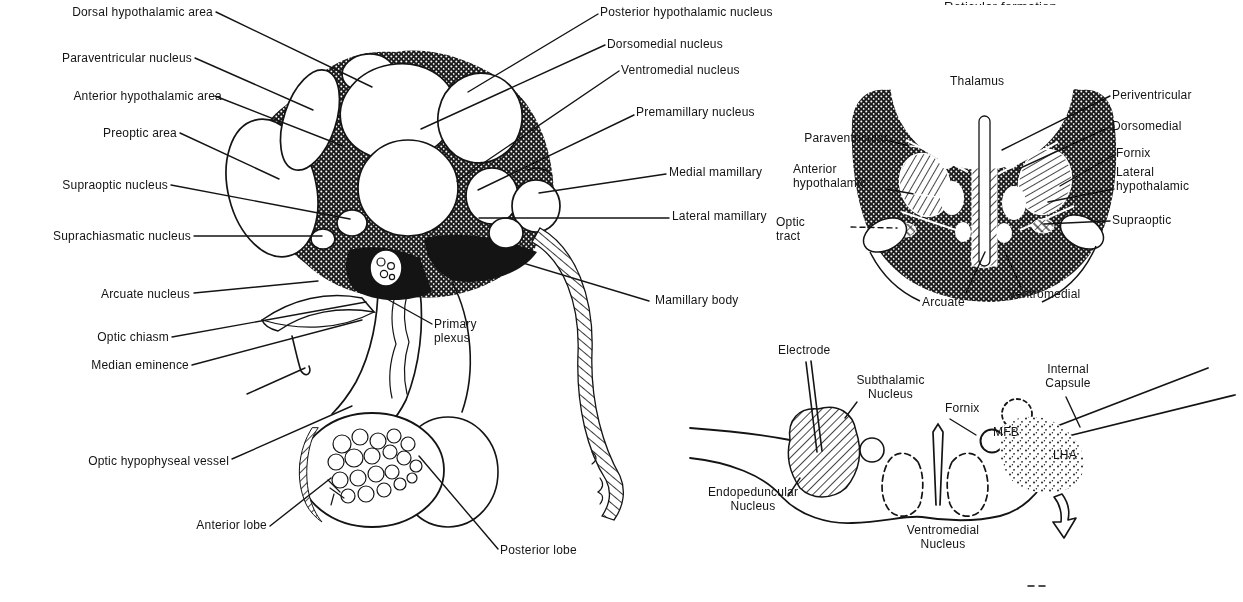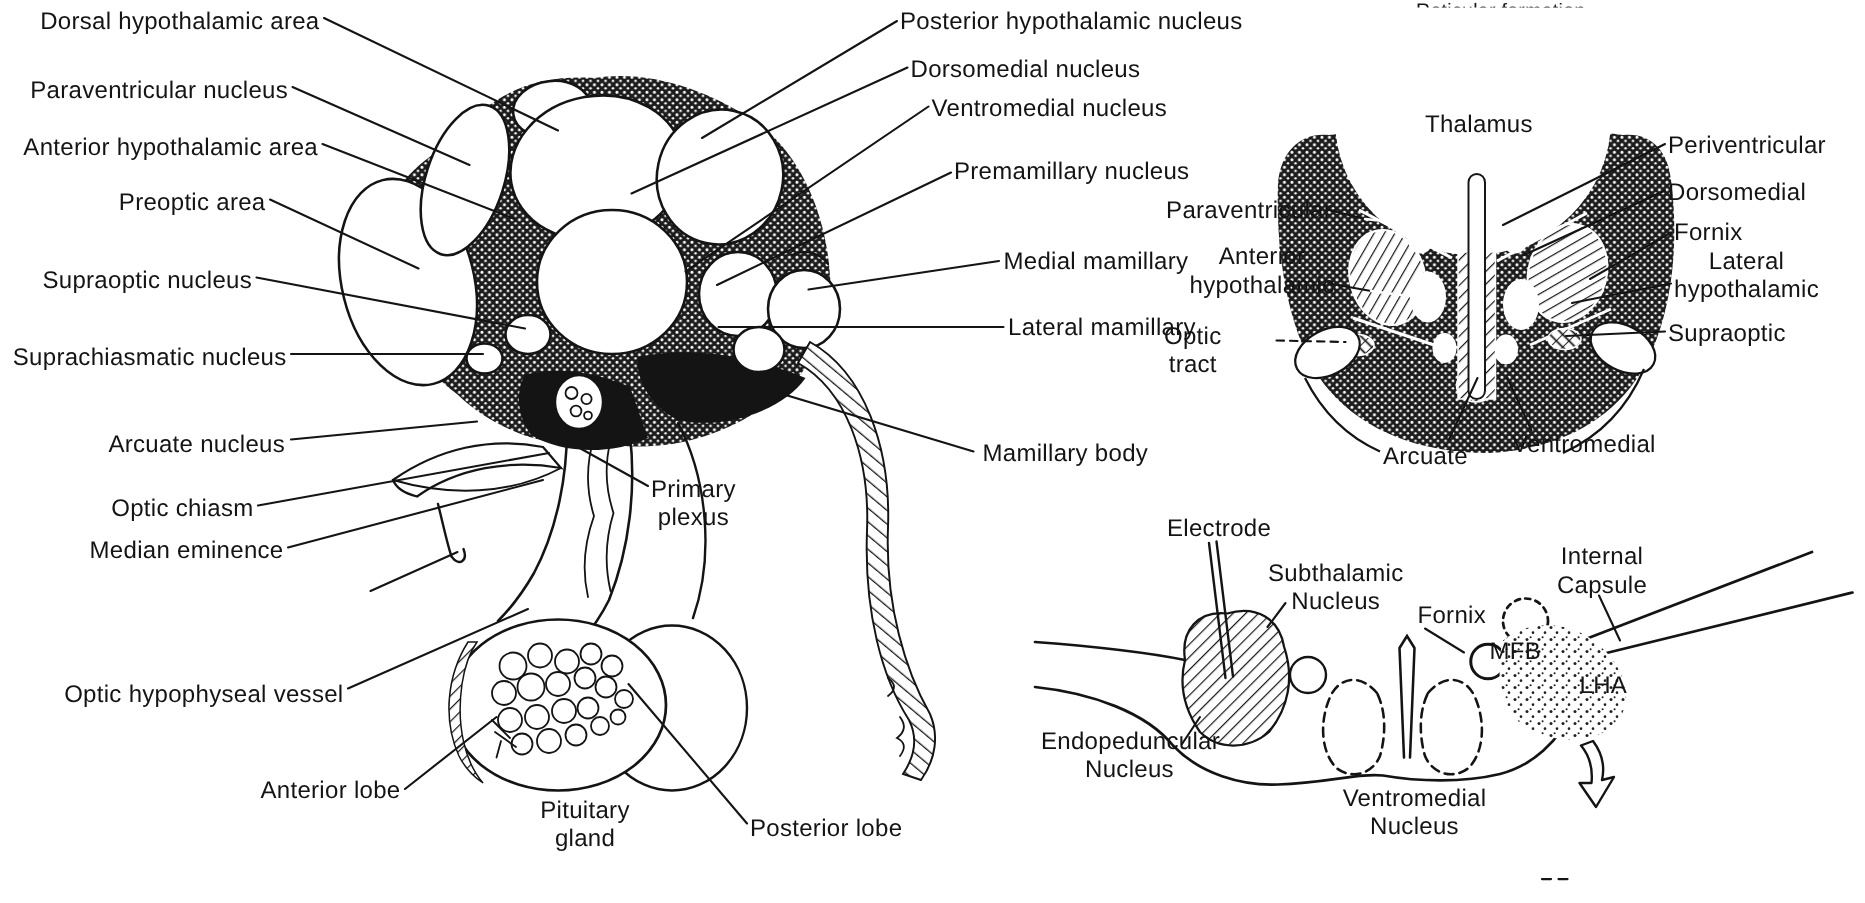--- a/index.html
+++ b/index.html
@@ -1,23 +1,23 @@
 <!DOCTYPE html>
 <html><head>
 <meta charset="utf-8">
 <style>
   html,body{margin:0;padding:0;background:#fff;}
   #canvas{position:relative;width:1243px;height:602px;background:#ffffff;overflow:hidden;
           font-family:"Liberation Sans", sans-serif;}
   #art{position:absolute;left:0;top:0;width:1243px;height:602px;}
-  .lab{position:absolute;font-size:16px;line-height:1.2;color:#141414;white-space:nowrap;
+  .lab{position:absolute;font-size:12px;line-height:1.2;color:#141414;white-space:nowrap;
        letter-spacing:.2px;}
   .r{text-align:right;}
   .c{text-align:center;}
-  .ml{white-space:pre-line;text-align:center;}
+  .ml{white-space:pre-line;}
   .clip{font-size:13px;height:5px;overflow:hidden;line-height:14px;}
 </style>
 </head>
 <body>
 
 <div id="canvas">
 
 <svg id="art" viewBox="0 0 1243 602" xmlns="http://www.w3.org/2000/svg">
   <defs>
     <pattern id="speck" width="5" height="5" patternUnits="userSpaceOnUse">
@@ -234,31 +234,29 @@
 
     <g stroke="#ffffff" stroke-width="1.6">
       <path d="M 910,146 L 958,151"></path>
           <path d="M 914,194 L 952,199"></path>
     </g>
   </g>
 </svg>
 
 <div class="lab r" style="left:3px;top:5px;width:210px">Dorsal hypothalamic area</div>
 <div class="lab r" style="left:0px;top:51px;width:192px">Paraventricular nucleus</div>
-<div class="lab r" style="left:2px;top:89px;width:210px">Anterior hypothalamic area</div>
+<div class="lab r" style="left:12px;top:89px;width:210px">Anterior hypothalamic area</div>
 <div class="lab r" style="left:0px;top:126px;width:177px">Preoptic area</div>
 <div class="lab r" style="left:0px;top:178px;width:168px">Supraoptic nucleus</div>
 <div class="lab r" style="left:0px;top:229px;width:191px">Suprachiasmatic nucleus</div>
 <div class="lab r" style="left:0px;top:287px;width:190px">Arcuate nucleus</div>
 <div class="lab r" style="left:0px;top:330px;width:169px">Optic chiasm</div>
 <div class="lab r" style="left:0px;top:358px;width:189px">Median eminence</div>
 <div class="lab r" style="left:0px;top:454px;width:229px">Optic hypophyseal vessel</div>
 <div class="lab r" style="left:57px;top:518px;width:210px">Anterior lobe</div>
-<div class="lab ml c" style="left:340px;top:531px;width:100px">Pituitary
-gland</div>
 <div class="lab" style="left:500px;top:543px">Posterior lobe</div>
 <div class="lab" style="left:600px;top:5px">Posterior hypothalamic nucleus</div>
 <div class="lab" style="left:607px;top:37px">Dorsomedial nucleus</div>
 <div class="lab" style="left:621px;top:63px">Ventromedial nucleus</div>
 <div class="lab" style="left:636px;top:105px">Premamillary nucleus</div>
 <div class="lab" style="left:669px;top:165px">Medial mamillary</div>
 <div class="lab" style="left:672px;top:209px">Lateral mamillary</div>
 <div class="lab" style="left:655px;top:293px">Mamillary body</div>
 <div class="lab ml" style="left:434px;top:317px">Primary
 plexus</div>

